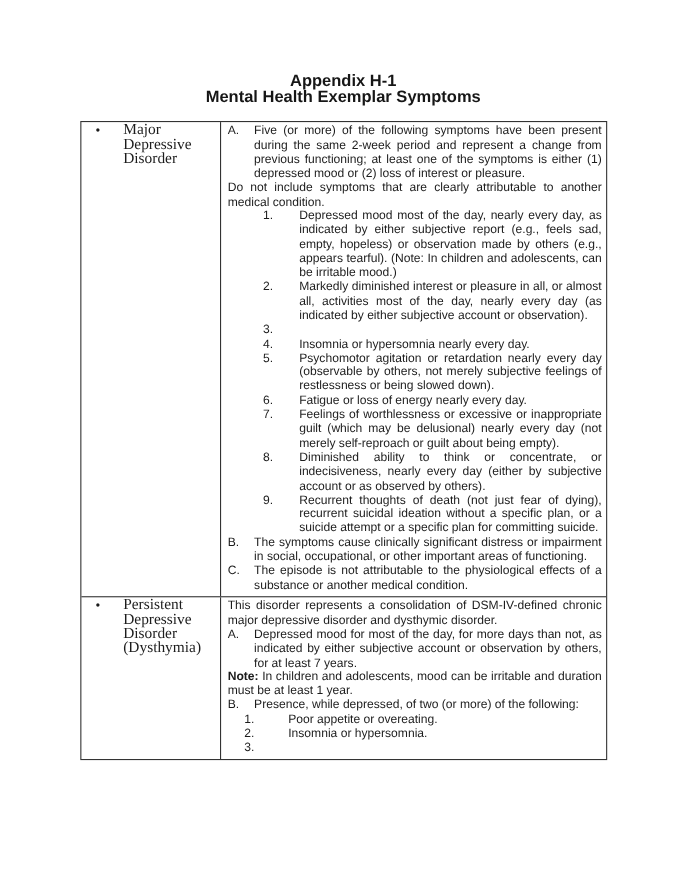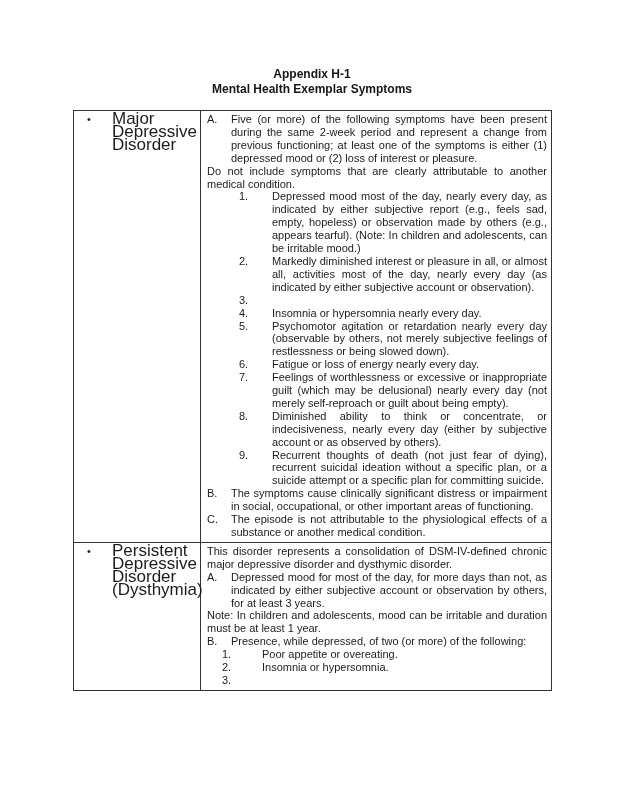--- a/index.html
+++ b/index.html
@@ -14,21 +14,21 @@
     position: relative;
     width: 624px; height: 807px;
     background: #ffffff;
     overflow: hidden;
   }
   .title-block {
     position: absolute;
     top: 67px; left: 0; right: 0;
     text-align: center;
     font-weight: 700;
-    font-size: 12px;
+    font-size: 15px;
     line-height: 14.5px;
     color: #161616;
   }
   .doc-table {
     position: absolute;
     left: 73px; top: 110px;
     width: 479px;
     border: 1.6px solid #333333;
   }
   .trow { display: flex; align-items: stretch; }
@@ -42,39 +42,40 @@
     align-items: flex-start;
   }
   .bullet {
     flex: none;
     width: 25px;
     font-size: 11px;
     line-height: 12.9px;
   }
   .term {
     width: 88px;
-    font-size: 17px;
+    font-size: 14px;
     line-height: 12.9px;
     text-align: justify;
+    font-family: Liberation Serif, serif;
   }
   .def-cell {
     flex: 1 1 auto;
     padding: 2px 4px 3px 6px;
     font-size: 11px;
     line-height: 12.9px;
   }
   .para { display: flex; align-items: flex-start; }
   .lmarker { flex: none; width: 24px; }
   .num  { margin-left: 32px; }
   .num  .nmarker { flex: none; width: 33px; }
   .num2 { margin-left: 15px; }
   .num2 .nmarker { flex: none; width: 40px; }
   .ptext { flex: 1 1 auto; text-align: justify; }
   .pblock { text-align: justify; }
-  .pblock b { font-weight: 400; }
+  .pblock b { font-weight: 700; }
 </style>
 </head>
 <body>
 
 <div class="page">
 
   <div class="title-block">
     <div>Appendix H-1</div>
     <div>Mental Health Exemplar Symptoms</div>
   </div>
@@ -142,21 +143,21 @@
 
     <div class="trow">
       <div class="term-cell">
         <span class="bullet">•</span>
         <div class="term">Persistent Depressive Disorder (Dysthymia)</div>
       </div>
       <div class="def-cell">
         <div class="pblock">This disorder represents a consolidation of DSM-IV-defined chronic major depressive disorder and dysthymic disorder.</div>
         <div class="para">
           <span class="lmarker">A.</span>
-          <div class="ptext">Depressed mood for most of the day, for more days than not, as indicated by either subjective account or observation by others, for at least 3 years.</div>
+          <div class="ptext">Depressed mood for most of the day, for more days than not, as indicated by either subjective account or observation by others, for at least 7 years.</div>
         </div>
         <div class="pblock"><b>Note:</b><span> In children and adolescents, mood can be irritable and duration must be at least 1 year.</span></div>
         <div class="para">
           <span class="lmarker">B.</span>
           <div class="ptext">Presence, while depressed, of two (or more) of the following:</div>
         </div>
         <div class="para num2">
           <span class="nmarker">1.</span>
           <div class="ptext">Poor appetite or overeating.</div>
         </div>

